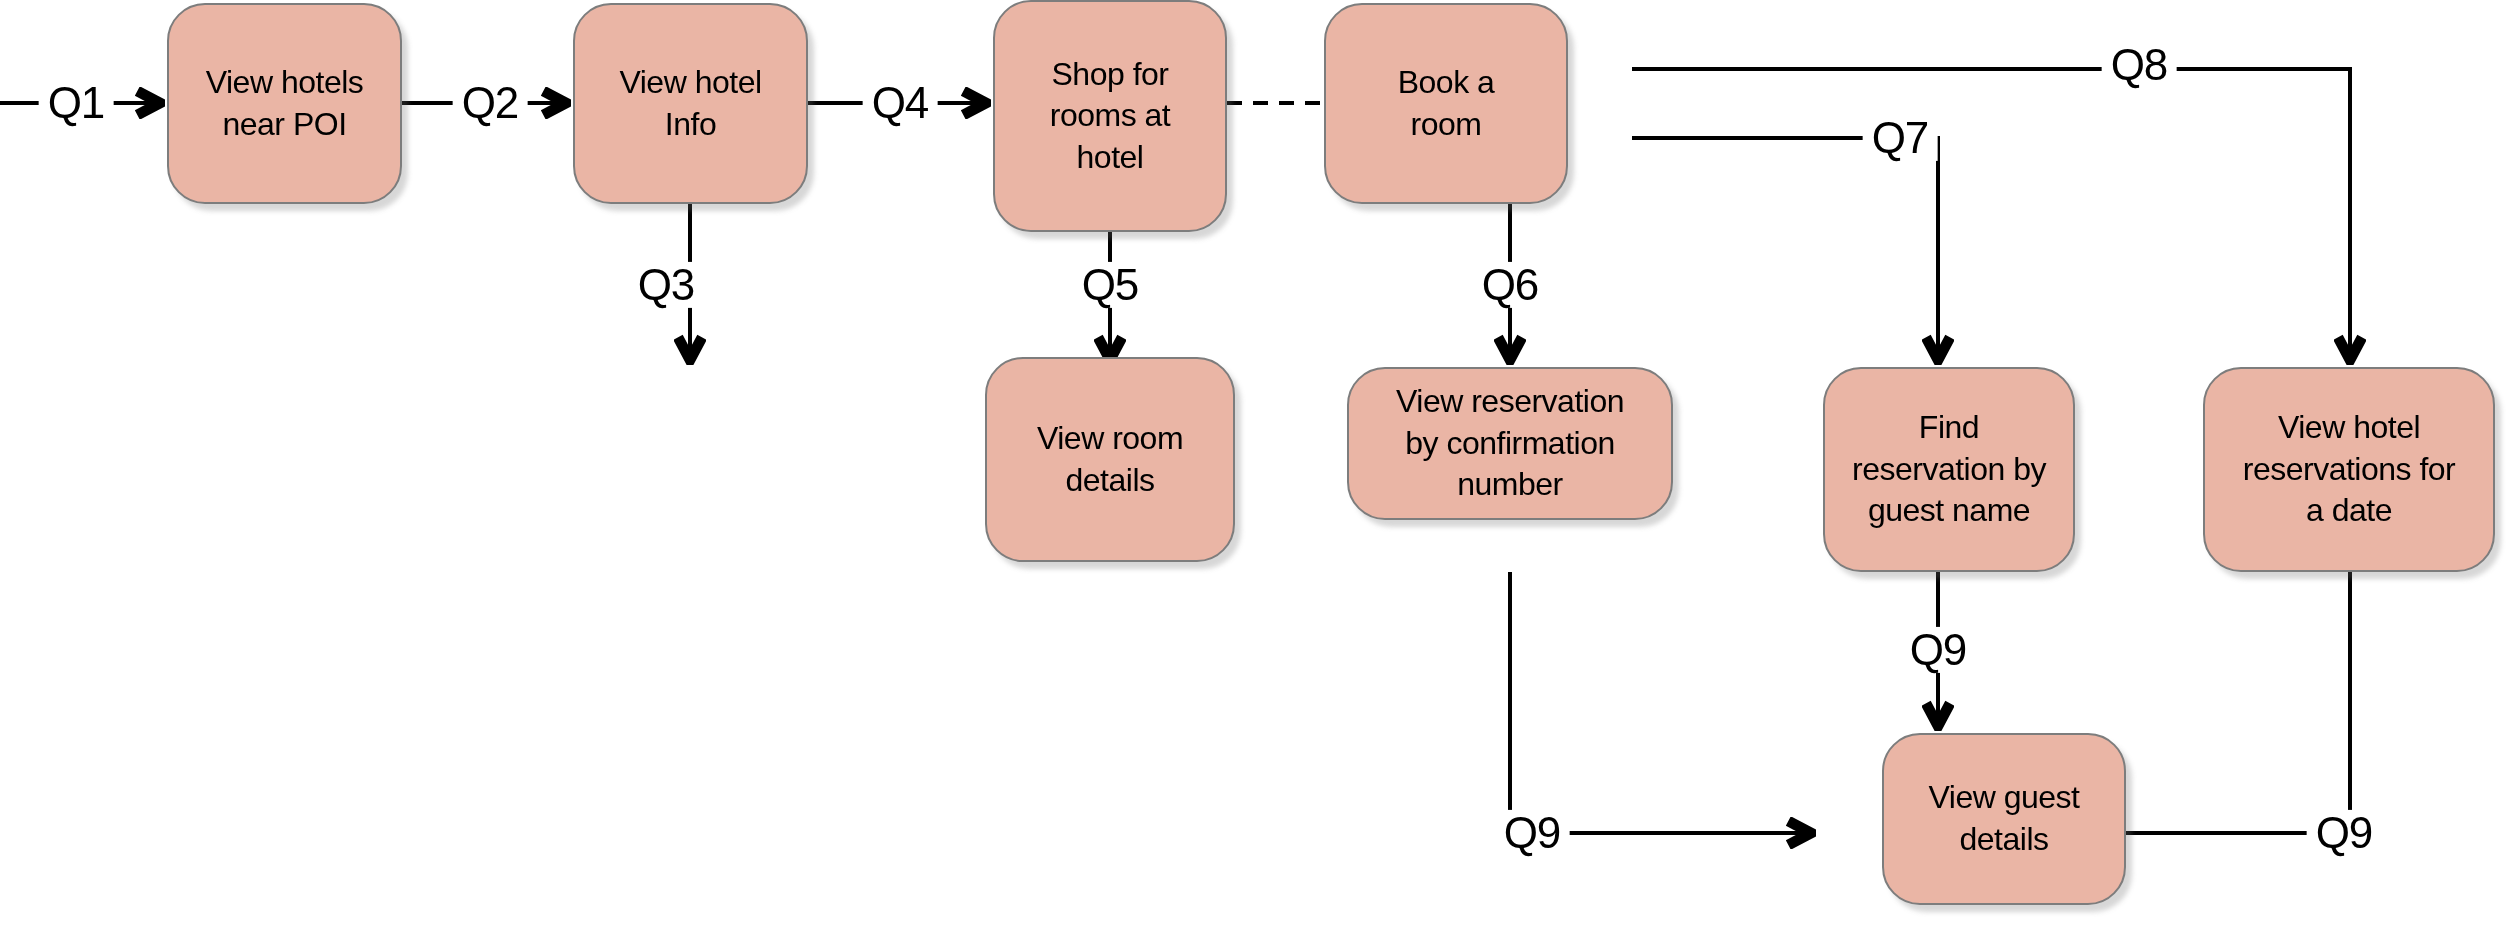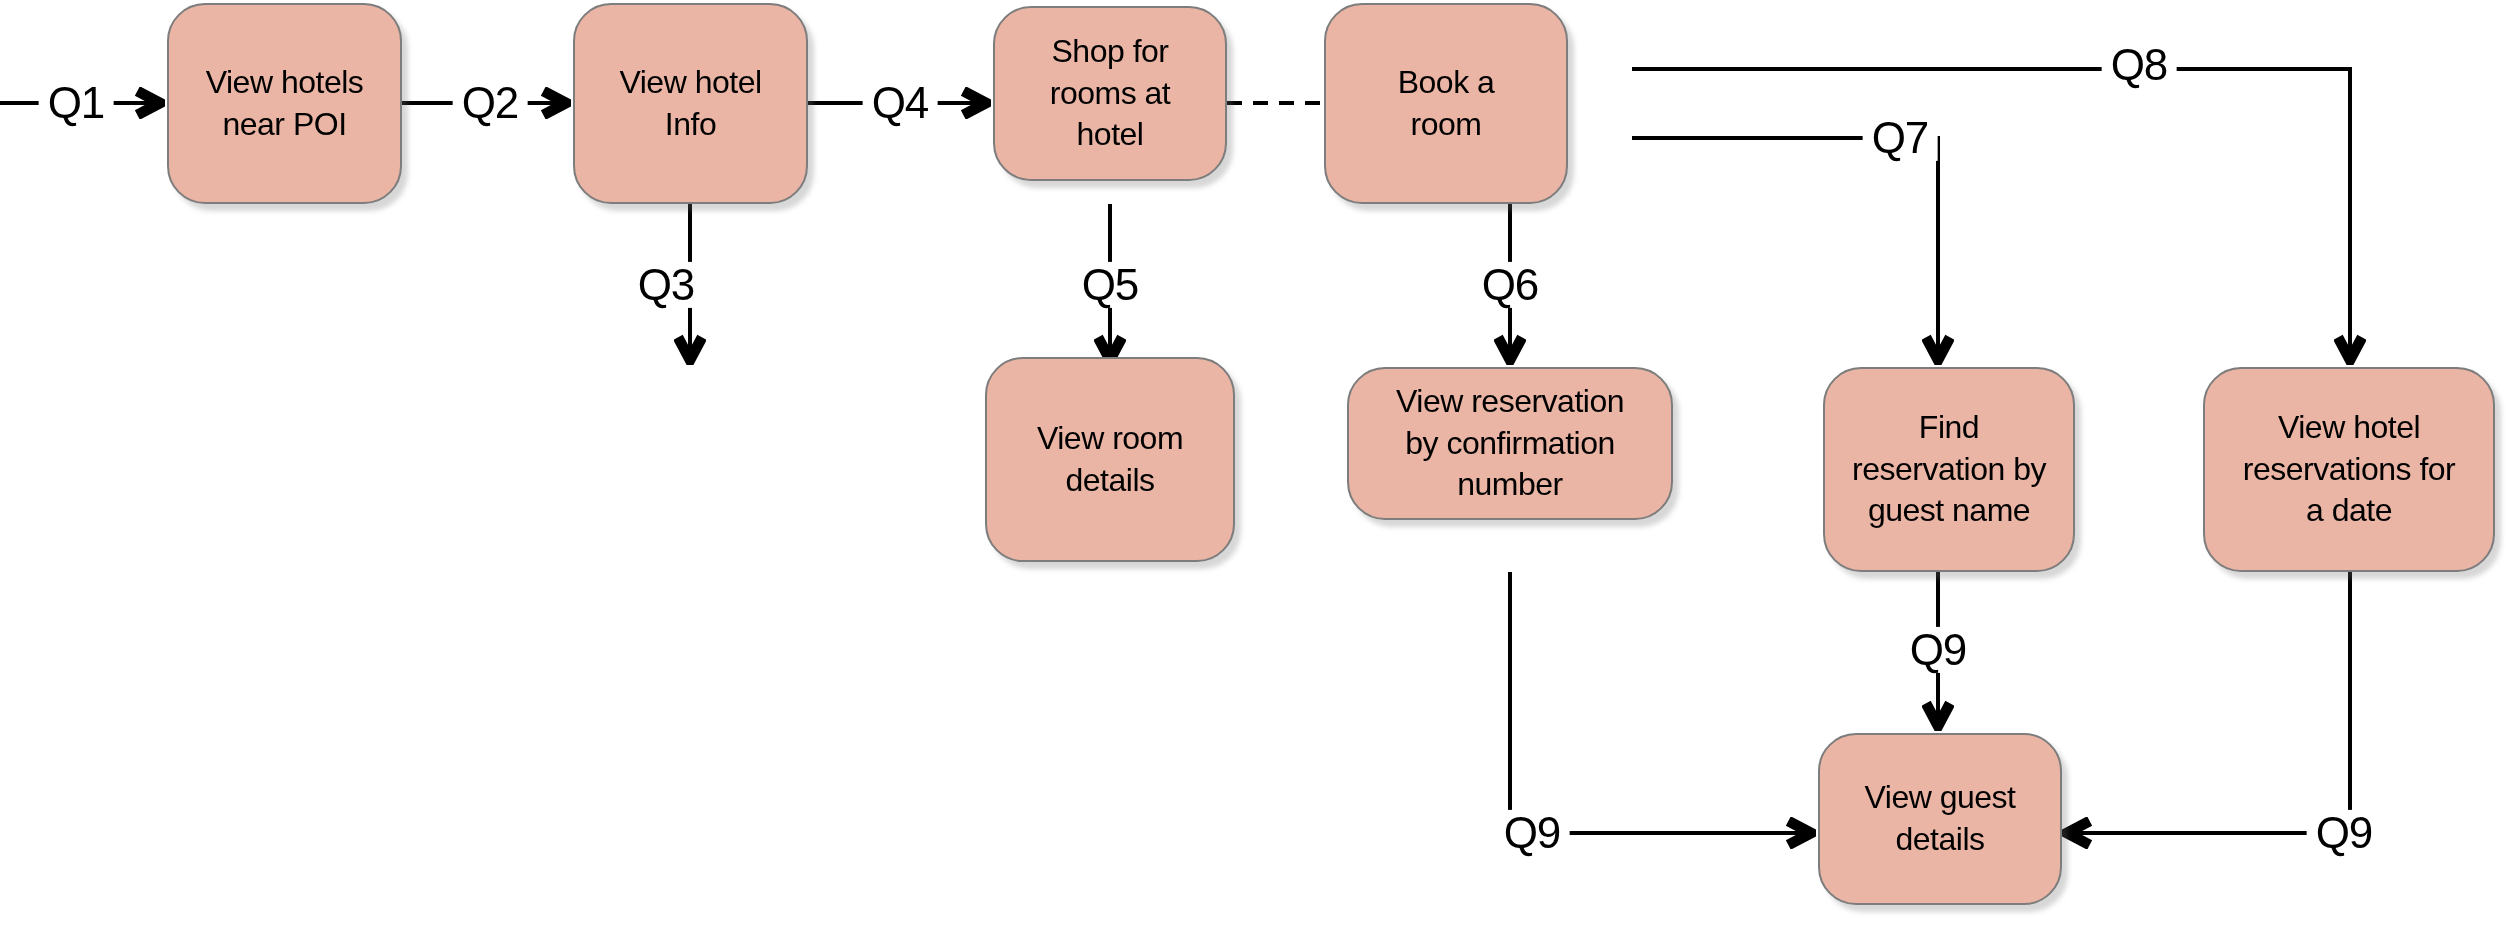--- a/index.html
+++ b/index.html
@@ -70,21 +70,21 @@
   <div class="node" style="left:167px;top:3px;width:235px;height:201px">
     <span class="node-label">View hotels
 near POI</span>
   </div>
 
   <div class="node" style="left:573px;top:3px;width:235px;height:201px">
     <span class="node-label">View hotel
 Info</span>
   </div>
 
-  <div class="node" style="left:993px;top:6px;width:234px;height:175px">
+  <div class="node" style="left:993px;top:0;width:234px;height:232px">
     <span class="node-label">Shop for
 rooms at
 hotel</span>
   </div>
 
   <div class="node" style="left:1324px;top:3px;width:244px;height:201px">
     <span class="node-label">Book a
 room</span>
   </div>
 
@@ -105,21 +105,21 @@
 reservation by
 guest name</span>
   </div>
 
   <div class="node" style="left:2203px;top:367px;width:292px;height:205px">
     <span class="node-label">View hotel
 reservations for
 a date</span>
   </div>
 
-  <div class="node" style="left:1818px;top:733px;width:244px;height:172px">
+  <div class="node" style="left:1882px;top:733px;width:244px;height:172px">
     <span class="node-label">View guest
 details</span>
   </div>
 
   <div class="edge-label" style="left:76px;top:103px">Q1</div>
   <div class="edge-label" style="left:490px;top:103px">Q2</div>
   <div class="edge-label" style="left:666px;top:285px">Q3</div>
   <div class="edge-label" style="left:900px;top:103px">Q4</div>
   <div class="edge-label" style="left:1110px;top:285px">Q5</div>
   <div class="edge-label" style="left:1510px;top:285px">Q6</div>

